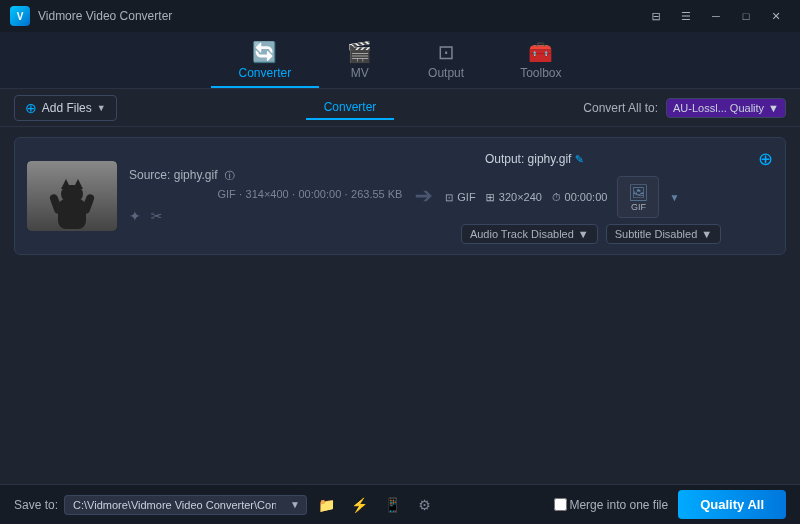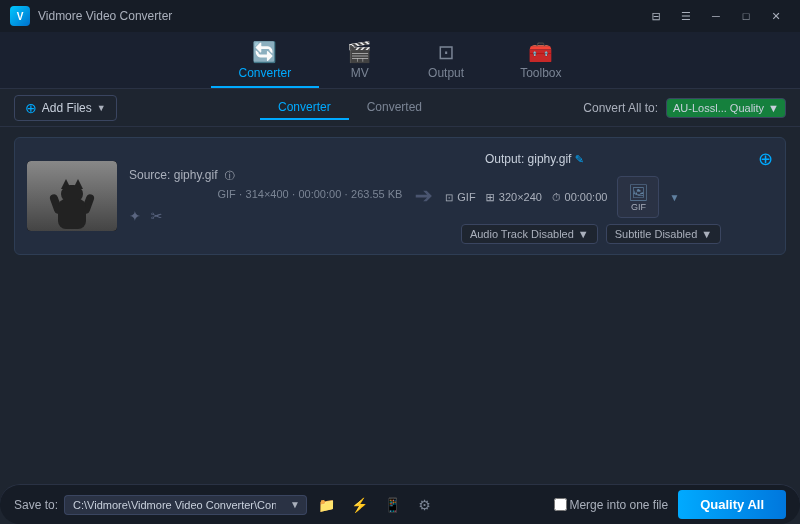--- a/index.html
+++ b/index.html
@@ -93,21 +93,21 @@
       padding: 4px 18px;
       border-bottom: 2px solid transparent;
       cursor: pointer;
       color: #7a8494;
       font-size: 12px;
     }
     .filter-tab.active { color: #00aaff; border-bottom: 2px solid #00aaff; }
     #toolbar-right { display: flex; align-items: center; gap: 8px; }
     #convert-all-label { font-size: 12px; color: #aab0bc; }
     #quality-selector {
-      background: #15803d;
+      background: #4c1d95;
       border: 1px solid #3a4560;
       color: #c8d0dc;
       border-radius: 4px;
       padding: 3px 6px;
       font-size: 11px;
       display: flex; align-items: center; gap: 4px;
       cursor: pointer;
     }
 
     
@@ -250,21 +250,20 @@
       background: #161c26;
       height: 40px;
       display: flex;
       align-items: center;
       padding: 0 14px;
       justify-content: space-between;
       border-top: 1px solid #2a3244;
       position: absolute;
       bottom: 0;
       width: 100%;
-      border-radius: 20px;
     }
     #status-left { display: flex; align-items: center; gap: 6px; }
     #save-label { color: #aab0bc; font-size: 12px; white-space: nowrap; }
     .status-icon-btn {
       background: transparent;
       border: none;
       color: #7a8494;
       cursor: pointer;
       font-size: 14px;
       padding: 2px 5px;
@@ -345,23 +344,20 @@
   <div id="toolbar-left">
     <button id="add-files-btn">
       <span class="add-icon">⊕</span>
       <span>Add Files</span>
       <span class="dropdown-arrow">▼</span>
     </button>
   </div>
   <div id="toolbar-center">
     <div class="filter-tab active">
       <span>Converter</span>
-    </div>
-    <div class="filter-tab">
-      <span>Converted</span>
     </div>
   </div>
   <div id="toolbar-right">
     <span id="convert-all-label">Convert All to:</span>
     <div id="quality-selector">
       <span>AU-Lossl... Quality</span>
       <span>▼</span>
     </div>
   </div>
 </div>

